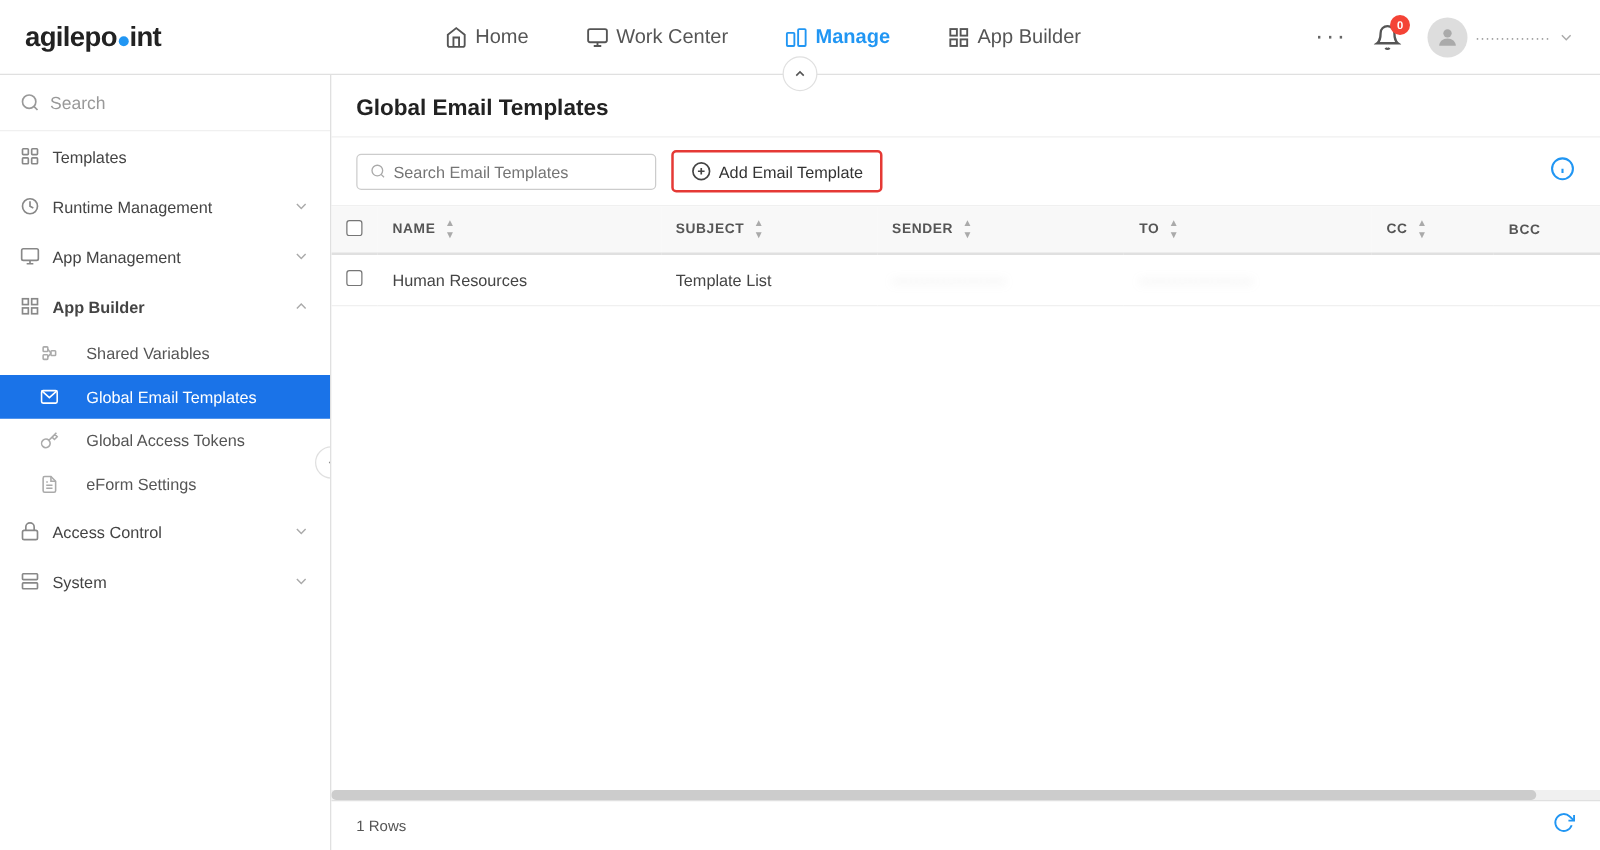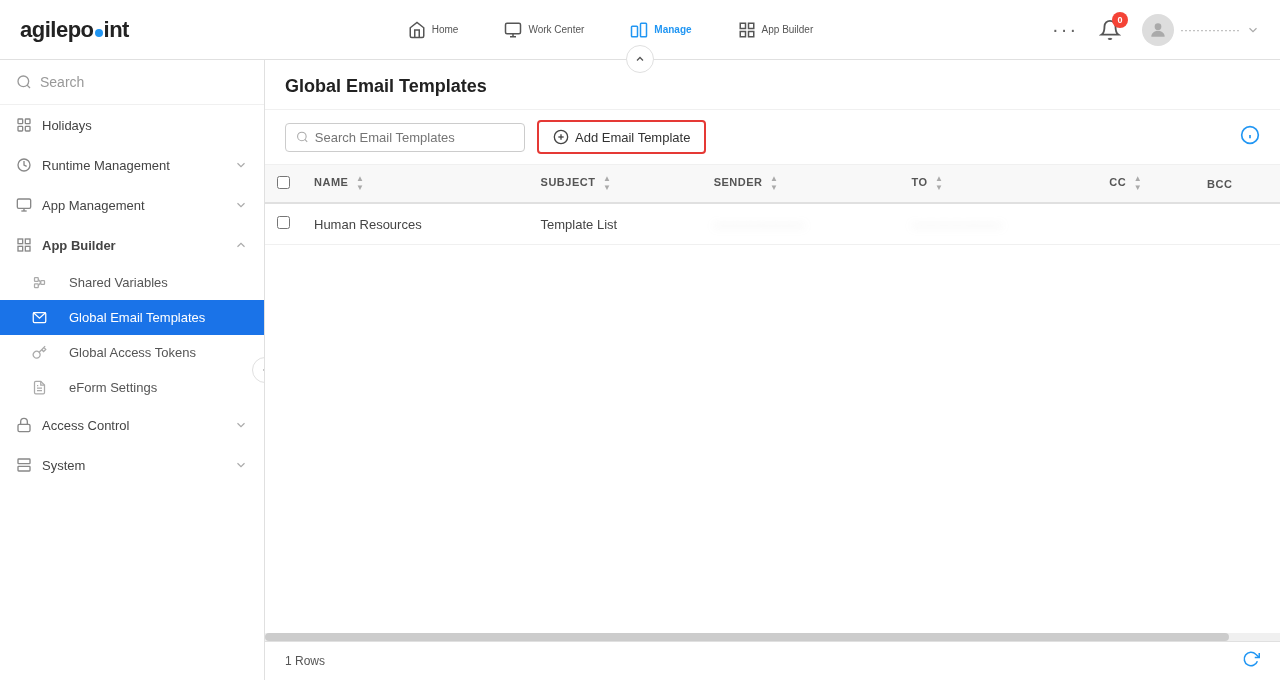--- a/index.html
+++ b/index.html
@@ -40,21 +40,21 @@
       align-items: center;
       gap: 30px;
       flex: 1;
       justify-content: center;
     }
     .nav-item {
       display: flex;
       align-items: center;
       gap: 6px;
       color: #555;
-      font-size: 10px;
+      font-size: 16px;
       cursor: pointer;
       padding: 4px 8px;
       border-radius: 4px;
     }
     .nav-item.active { color: #2196F3; }
     .nav-item svg { width: 18px; height: 18px; }
     .nav-right {
       display: flex;
       align-items: center;
       gap: 16px;
@@ -402,21 +402,21 @@
       <span style="color:#999;font-size:14px;">Search</span>
     </div>
 
     <div class="sidebar-menu-item">
       <svg width="16" height="16" viewBox="0 0 24 24" fill="none" stroke="#888" stroke-width="2">
         <rect x="3" y="3" width="7" height="7" rx="1"></rect>
         <rect x="14" y="3" width="7" height="7" rx="1"></rect>
         <rect x="3" y="14" width="7" height="7" rx="1"></rect>
         <rect x="14" y="14" width="7" height="7" rx="1"></rect>
       </svg>
-      <span>Holidays</span>
+      <span>Templates</span>
     </div>
 
     <div class="sidebar-menu-item">
       <svg width="16" height="16" viewBox="0 0 24 24" fill="none" stroke="#888" stroke-width="2">
         <circle cx="12" cy="12" r="9"></circle>
           <polyline points="12 6 12 12 16 14"></polyline>
       </svg>
       <span>Runtime Management</span>
       <svg class="chevron" width="14" height="14" viewBox="0 0 24 24" fill="none" stroke="#aaa" stroke-width="2">
         <polyline points="6 9 12 15 18 9"></polyline>

